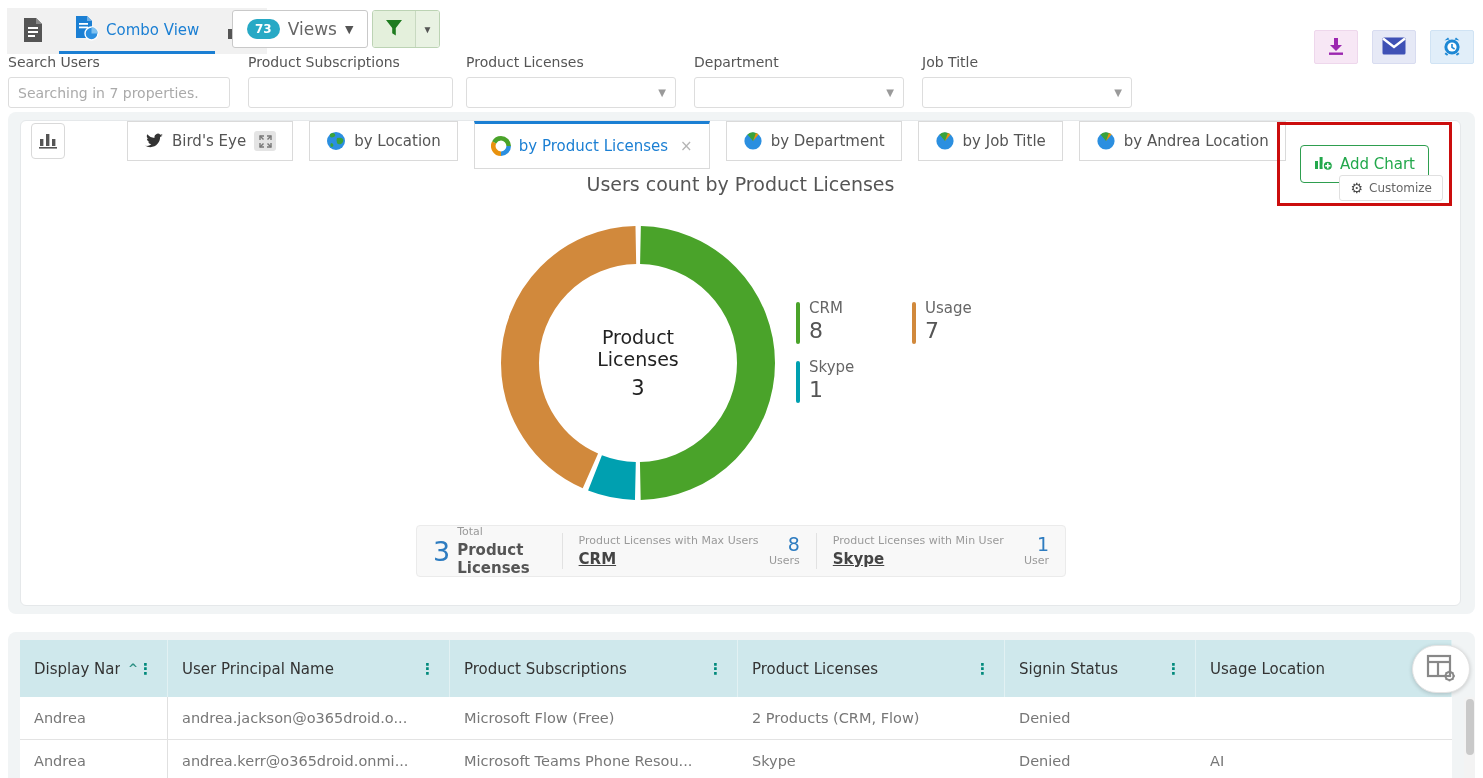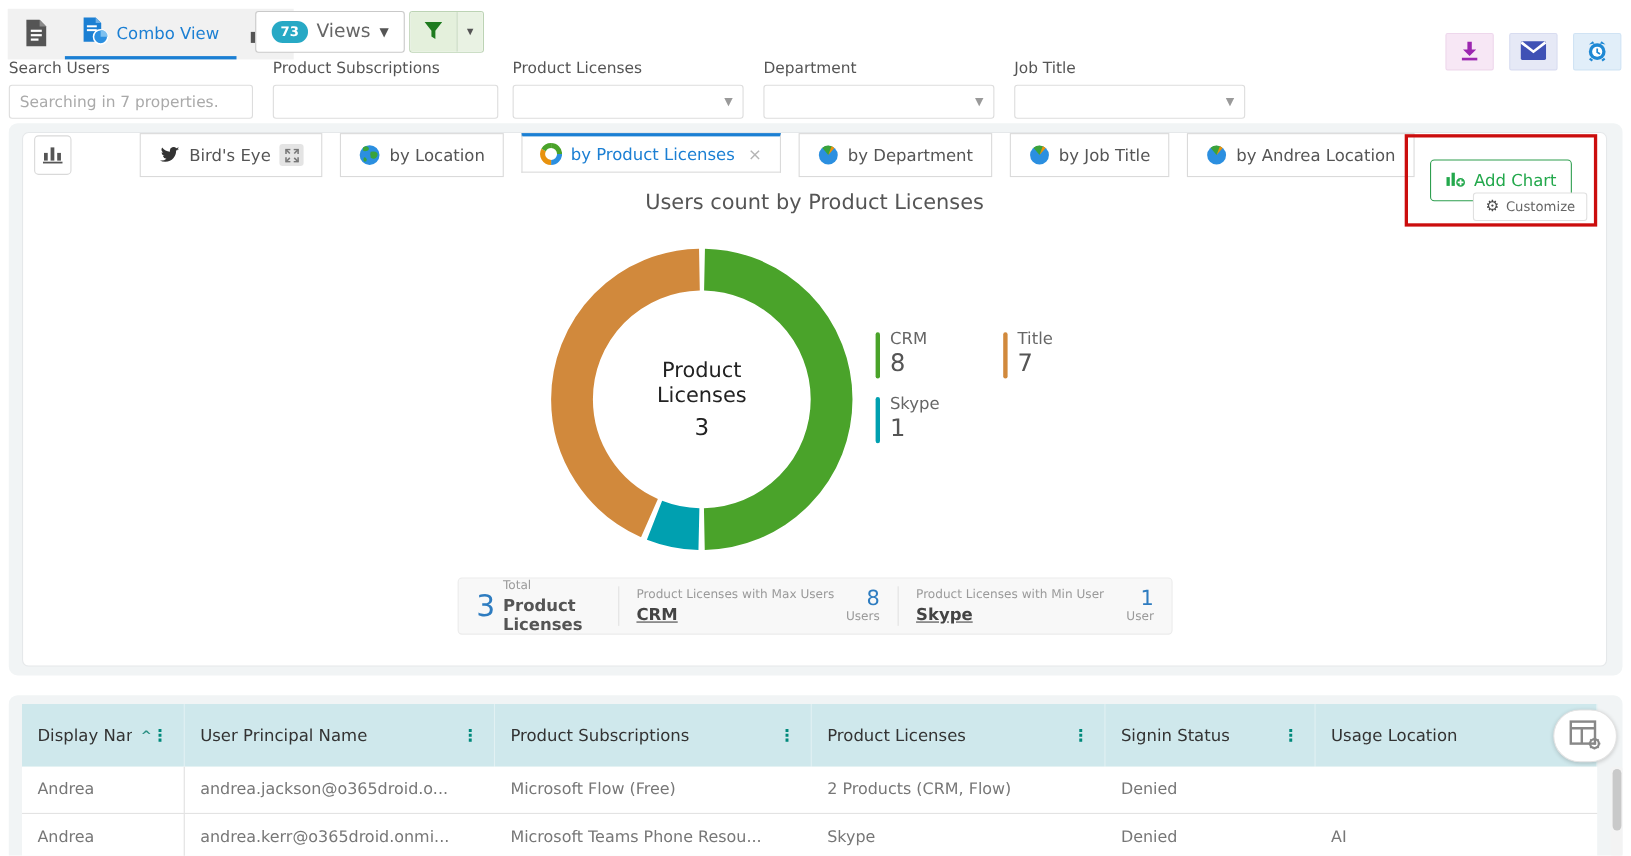--- a/index.html
+++ b/index.html
@@ -32,21 +32,21 @@
   .finput::placeholder { color:#aaa; }
   .fselect { height:31px; border:1px solid #ddd; border-radius:3px; background:#fff; display:flex; align-items:center; justify-content:flex-end; padding:0 9px; cursor:pointer; color:#9a9a9a; font-size:10px;}
 
   
   .chart-outer { position:absolute; left:8px; top:112px; width:1467px; height:502px; background:#f1f4f5; border-radius:8px; }
   .chart-card { position:absolute; left:12px; top:8px; width:1441px; height:486px; background:#fff; border:1px solid #e5e8ea; border-radius:6px; }
   .tabbar { position:absolute; left:0; top:0; width:100%; height:44px; display:flex; align-items:flex-start; }
   .chart-type-btn { margin-left:10px; margin-top:2px; width:34px; height:36px; background:#fff; border:1px solid #d9d9d9; border-radius:4px; display:flex; align-items:center; justify-content:center; cursor:pointer;}
   .tabs-strip { display:flex; margin-left:62px; }
   .ctab { display:flex; align-items:center; gap:8px; padding:0 16px; height:40px; background:#fff; border:1px solid #dadada; font-size:15px; color:#555; cursor:pointer; font-family:inherit; margin-right:16px; white-space:nowrap; }
-  .ctab.active { color:#1b7fd3; border-top:3px solid #1b7fd3; height:36px;justify-content:flex-end; }
+  .ctab.active { color:#1b7fd3; border-top:3px solid #1b7fd3; height:48px;justify-content:flex-end; }
   .ctab .closex { color:#b5b5b5; font-size:15px; margin-left:4px; }
   .expand-box { width:22px; height:20px; background:#e4e4e4; border-radius:3px; display:flex; align-items:center; justify-content:center; }
   .addchart-annot { position:absolute; right:8px; top:1px; border:3px solid #cb0d0d; padding:20px; }
   .addchart-btn { display:flex; align-items:center; gap:7px; background:#fff; border:1px solid #2e9e4f; border-radius:4px; padding:7px 13px; color:#23a84c; font-size:15px; cursor:pointer; font-family:inherit; }
   .customize-btn { position:absolute; right:17px; top:54px; display:flex; align-items:center; gap:6px; background:#fff; border:1px solid #e0e0e0; border-radius:3px; padding:4px 10px; font-size:12px; color:#666; cursor:pointer; font-family:inherit;}
   .gear-glyph { font-size:14px; color:#4a4a4a; }
 
   .chart-title { position:absolute; left:0; top:52px; width:100%; text-align:center; font-size:19px; color:#555; }
 
   .donut-wrap { position:absolute; left:477px; top:102px; width:280px; height:280px; }
@@ -342,21 +342,21 @@
         <div class="legend-item">
           <span class="legend-bar" style="background: rgb(74, 163, 42);"></span>
           <span>
             <div class="legend-name">CRM</div>
             <div class="legend-value">8</div>
           </span>
         </div>
         <div class="legend-item">
           <span class="legend-bar" style="background: rgb(209, 137, 60);"></span>
           <span>
-            <div class="legend-name">Title</div>
+            <div class="legend-name">Usage</div>
             <div class="legend-value">7</div>
           </span>
         </div>
         <div class="legend-item">
           <span class="legend-bar" style="background: rgb(0, 160, 176);"></span>
           <span>
             <div class="legend-name">Skype</div>
             <div class="legend-value">1</div>
           </span>
         </div>

